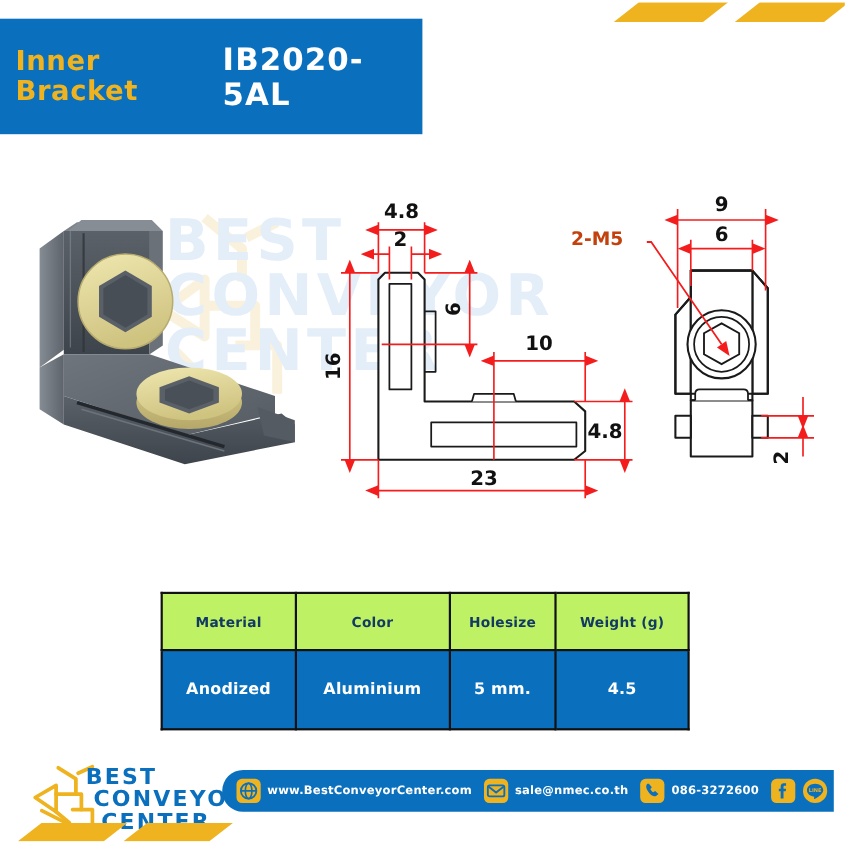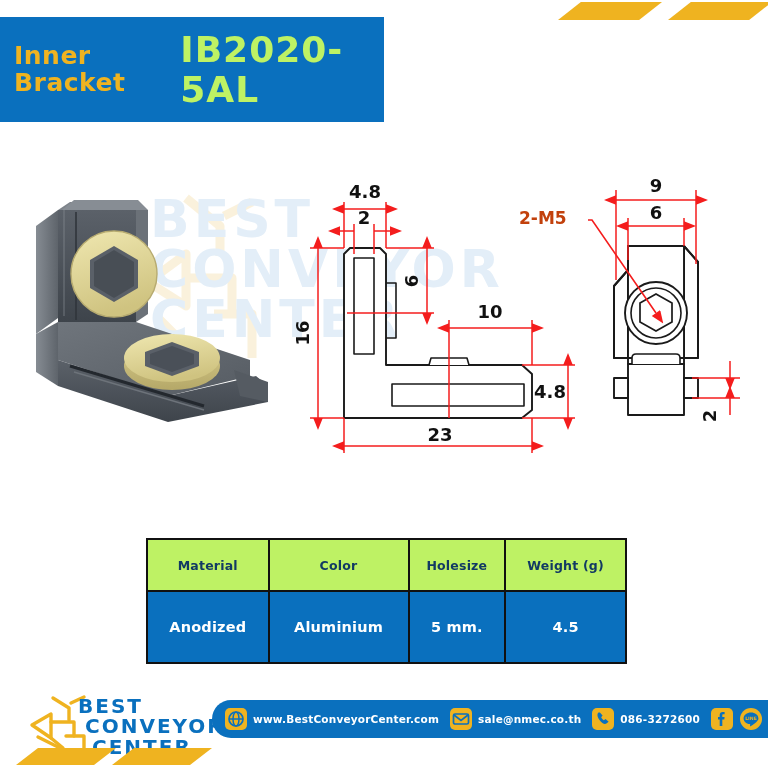--- a/index.html
+++ b/index.html
@@ -26,21 +26,21 @@
     display: flex; flex-direction: row;
     align-items: center; justify-content: center;
     padding-left: 14px;
   }
   .banner .t1 {
     color: #efb320; font-size: 25px; font-weight: bold;
     letter-spacing: 0.5px; line-height: 1.05;
     font-family: "DejaVu Sans", sans-serif;
   }
   .banner .t2 {
-    color: #bef264; font-size: 36px; font-weight: bold;
+    color: #ffffff; font-size: 28px; font-weight: bold;
     letter-spacing: 1px; line-height: 1.12; margin-top: 1px;
     font-family: "DejaVu Sans", sans-serif;
   }
 
   
   .wm { position: absolute; pointer-events: none; user-select: none; }
   .wm-text {
     left: 150px; top: 195px; width: 470px;
     color: #e3eef8; font-weight: bold;
     font-family: "DejaVu Sans", sans-serif;
@@ -85,21 +85,21 @@
   .logo-text .l2 { padding-left: 7px; }
   .logo-text .l3 { padding-left: 14px; }
 
   .stripe-bl { position: absolute; background: #efb320; }
   .stripe-bl.a { left: 16px; top: 748px; width: 100px; height: 17px;
                  clip-path: polygon(22% 0, 100% 0, 78% 100%, 0 100%); }
   .stripe-bl.b { left: 112px; top: 748px; width: 100px; height: 17px;
                  clip-path: polygon(22% 0, 100% 0, 78% 100%, 0 100%); }
 
   .contact-bar {
-    position: absolute; left: 212px; top: 700px;
+    position: absolute; left: 202px; top: 700px;
     width: 556px; height: 38px;
     background: #0a70be; border-radius: 19px 0 0 19px;
     display: flex; align-items: center; gap: 5px;
     padding-left: 12px;
     font-family: "DejaVu Sans", sans-serif;
   }
   .contact-bar .ctxt {
     color: #ffffff; font-size: 10.5px; font-weight: bold; letter-spacing: .2px;
     white-space: nowrap;
   }

